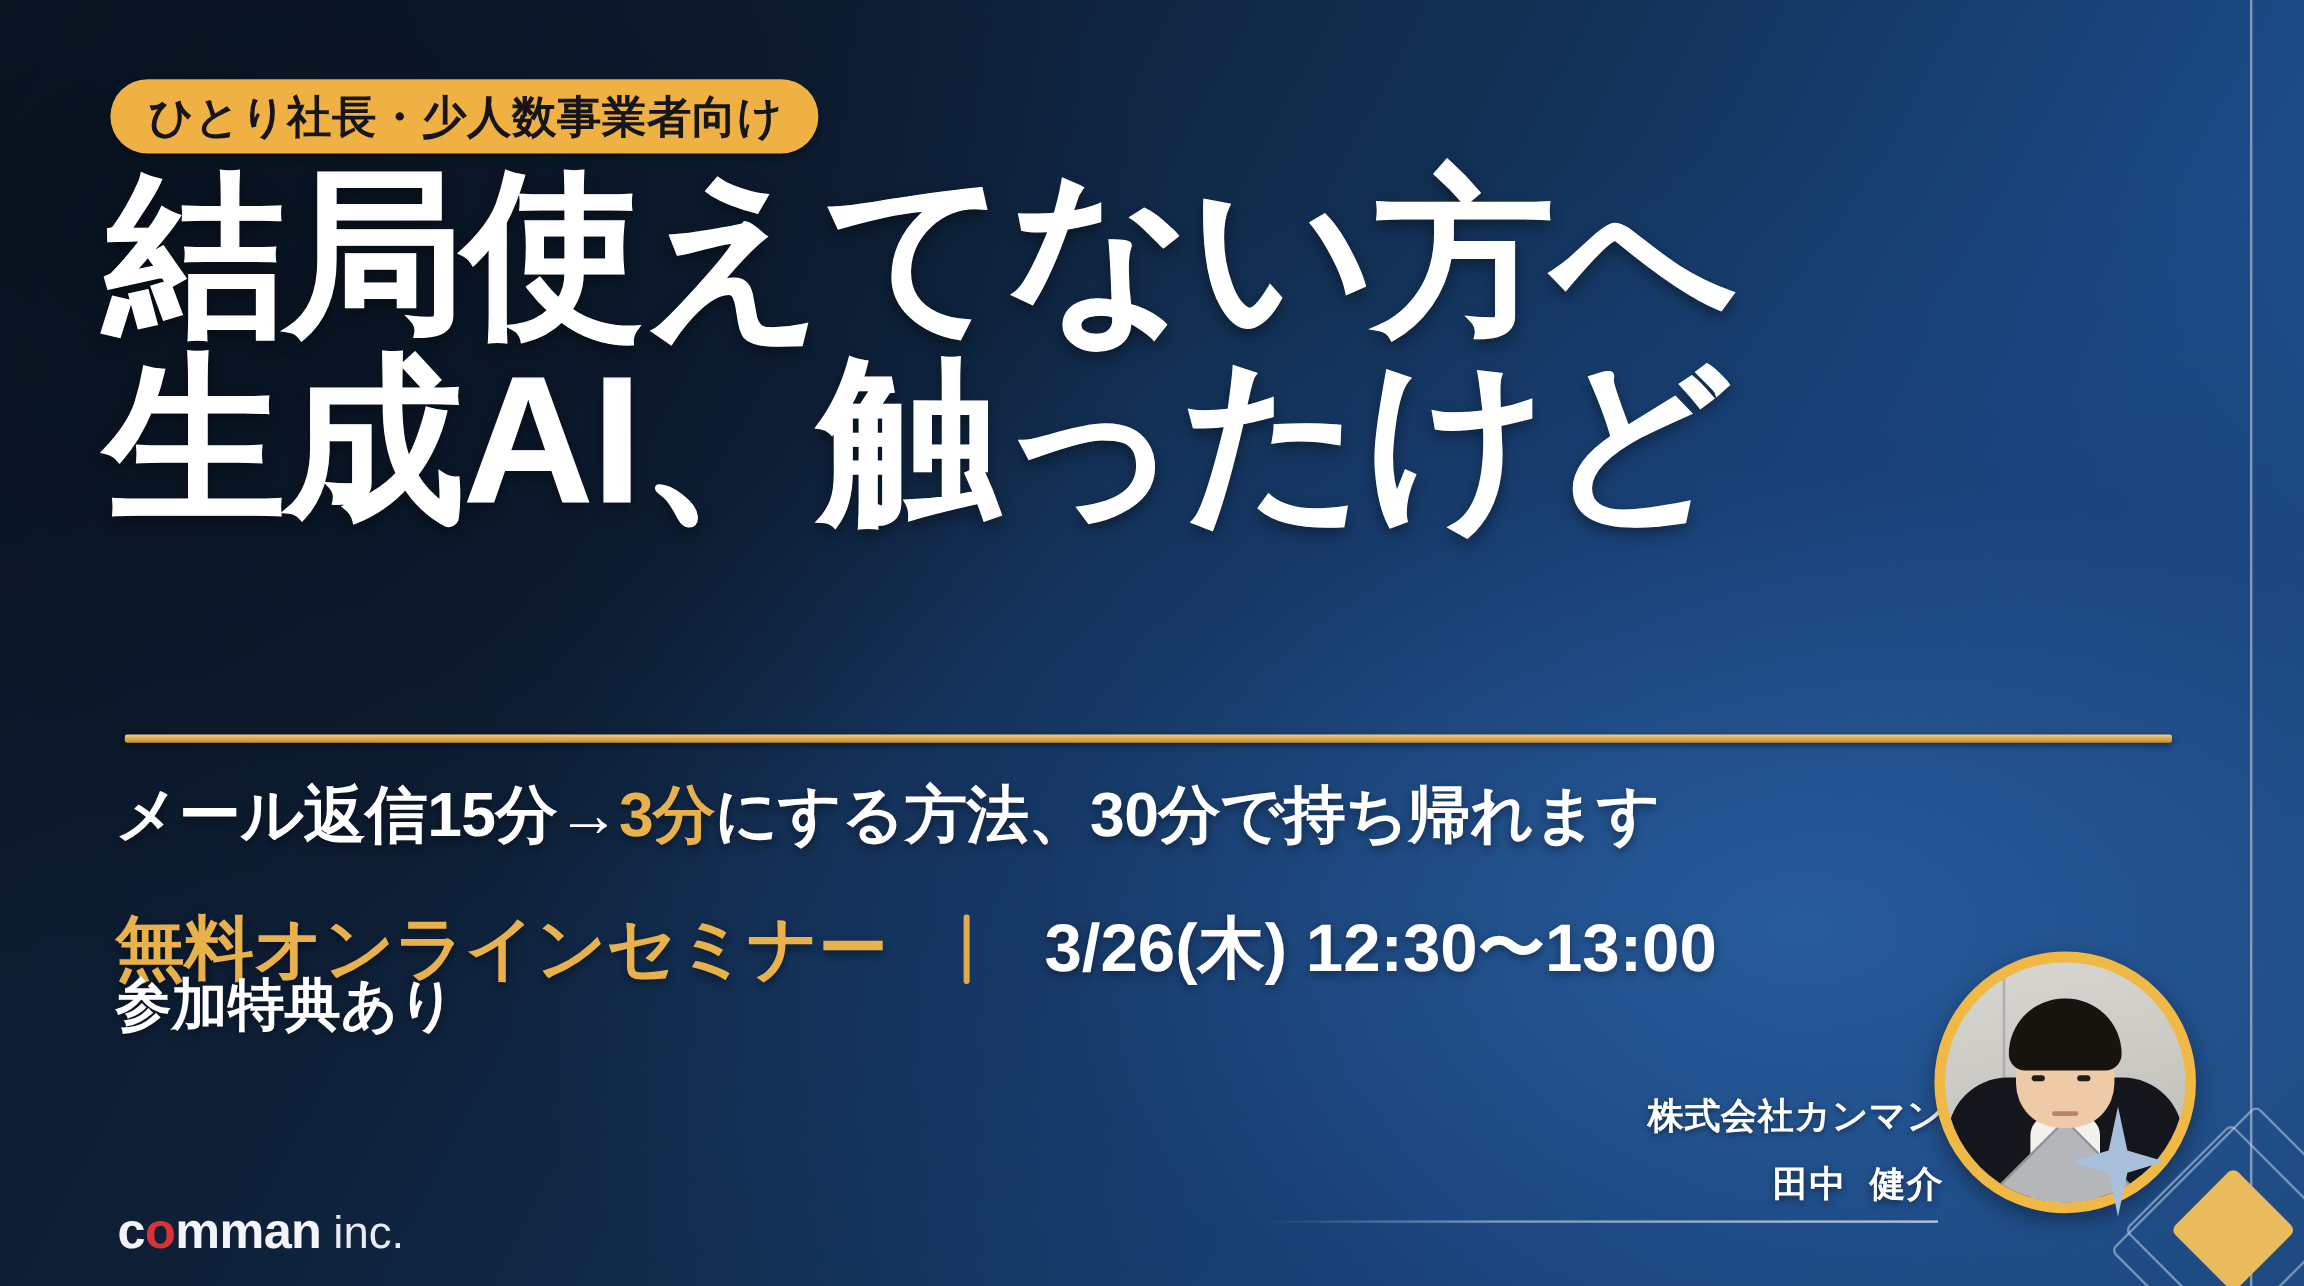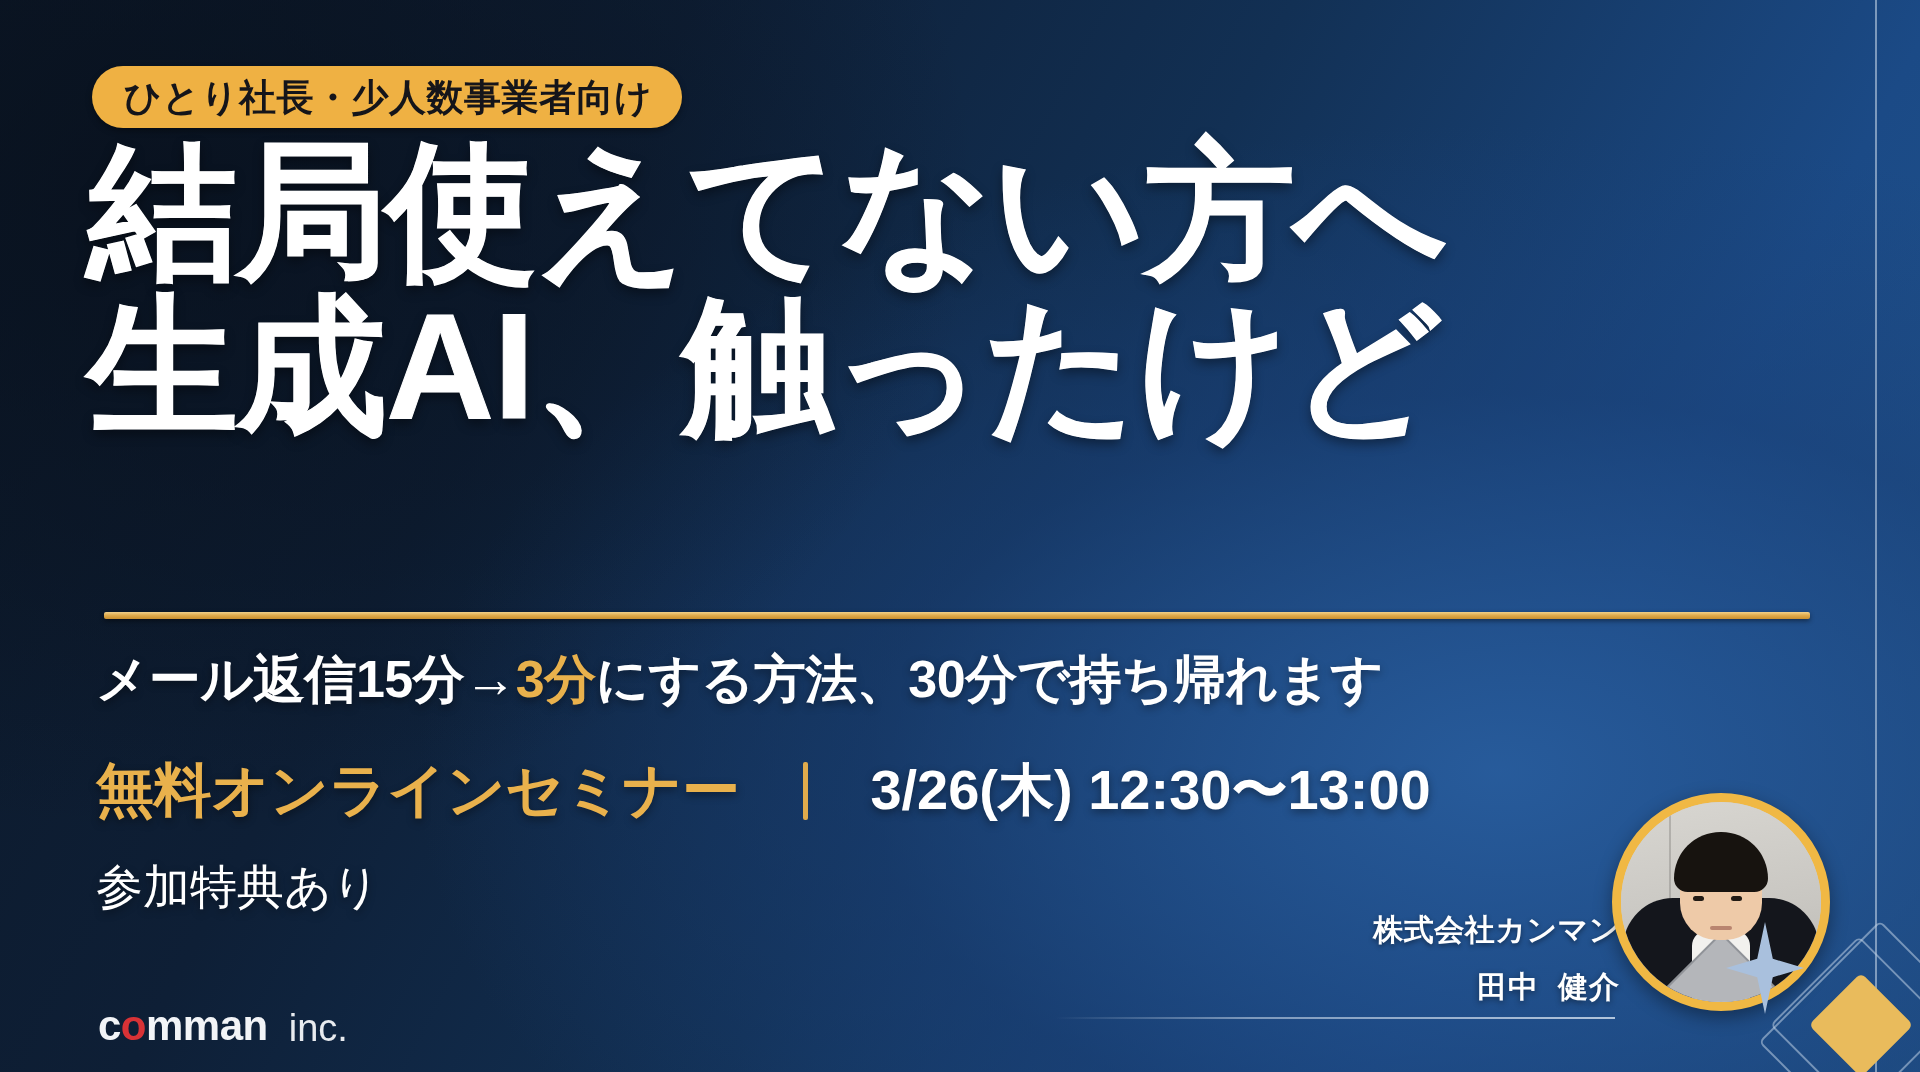--- a/index.html
+++ b/index.html
@@ -71,33 +71,33 @@
     text-shadow:0 3px 8px rgba(0,0,0,.42);
   }
   .vbar{width:5px;height:58px;background:#e0ab4c;margin:0 26px 0 28px;border-radius:2px;}
   .date-text{
     color:#fff;font-size:56px;font-weight:800;letter-spacing:0px;
     text-shadow:0 3px 8px rgba(0,0,0,.4);
   }
 
   
   .perk{
-    position:absolute;left:96px;top:856px;white-space:nowrap;
-    color:#fff;font-size:47px;font-weight:400;letter-spacing:0px;
+    position:absolute;left:96px;top:806px;white-space:nowrap;
+    color:#fff;font-size:47px;font-weight:700;letter-spacing:0px;
     text-shadow:0 3px 8px rgba(0,0,0,.4);
   }
 
   
   .logo{
     position:absolute;left:98px;top:1002px;
     display:flex;align-items:flex-end;white-space:nowrap;
   }
   .logo-main{color:#f2f4f7;font-size:42px;font-weight:800;letter-spacing:-.5px;}
   .logo-main .dot{color:#d83236;}
-  .logo-sub{color:#e8ebef;font-size:38px;font-weight:400;margin-left:21px;letter-spacing:0px;}
+  .logo-sub{color:#e8ebef;font-size:38px;font-weight:400;margin-left:10px;letter-spacing:0px;}
 
   
   .speaker{
     position:absolute;right:300px;top:886px;text-align:right;white-space:nowrap;
   }
   .speaker-company{
     color:#fff;font-size:30px;font-weight:700;letter-spacing:.5px;
     text-shadow:0 2px 5px rgba(0,0,0,.45);
     margin-top:24px;
   }

